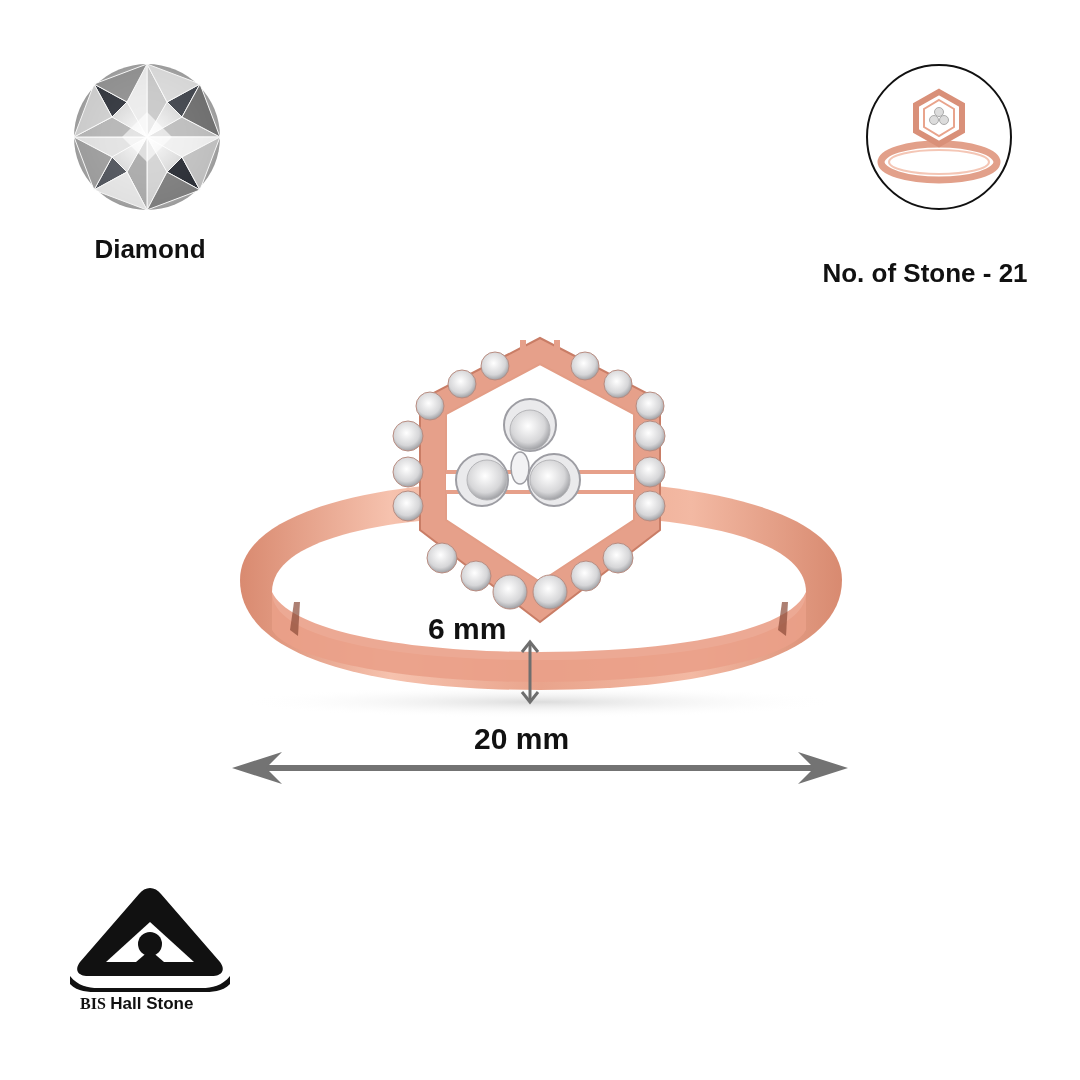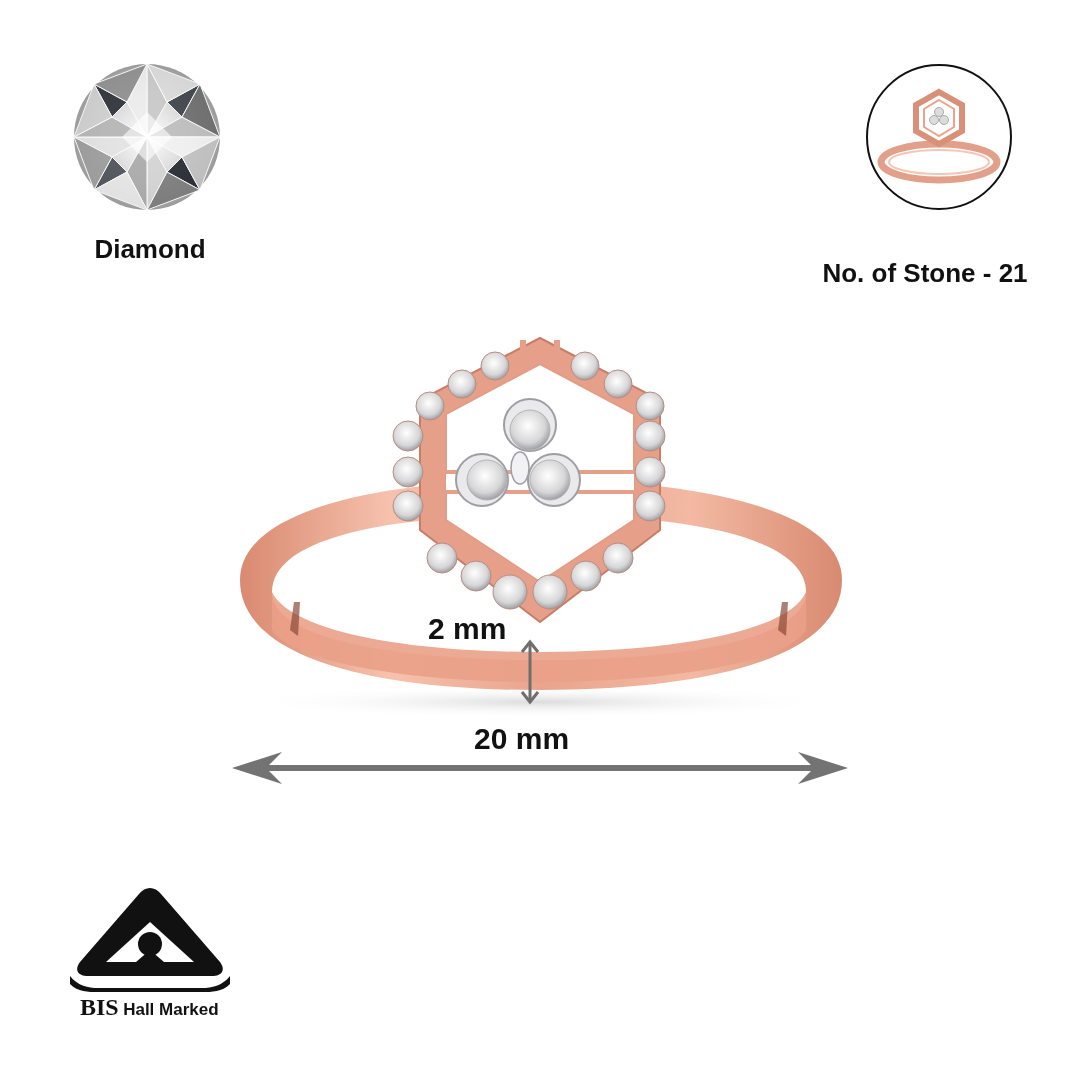--- a/index.html
+++ b/index.html
@@ -1,20 +1,20 @@
 <!DOCTYPE html>
 <html><head>
 <meta charset="utf-8">
 <style>
   html, body { margin:0; padding:0; background:#ffffff; }
   body { width:1080px; height:1080px; position:relative; overflow:hidden; font-family:"Liberation Sans", sans-serif; }
   .abs { position:absolute; }
   .label { font-weight:bold; color:#111; font-size:26px; text-align:center; white-space:nowrap; }
   .dim { font-weight:bold; color:#111; font-size:30px; white-space:nowrap; }
-  .bis-main { font-family:"Liberation Serif", serif; font-weight:bold; font-size:24px; color:#111; }
+  .bis-main { font-family:"Liberation Serif", serif; font-weight:bold; font-size:16px; color:#111; }
   .bis-sub { font-family:"Liberation Sans", sans-serif; font-weight:bold; font-size:17px; color:#111; }
 </style>
 </head>
 <body>
 
 <div class="abs" style="left:72px; top:62px; width:150px; height:150px;">
   <svg width="150" height="150" viewBox="0 0 150 150">
     <defs>
       <radialGradient id="dg" cx="50%" cy="50%" r="50%">
         <stop offset="0%" stop-color="#ffffff"></stop>
@@ -132,21 +132,21 @@
     </g>
     <g fill="url(#gem)" stroke="#b5b5b8" stroke-width="1">
       <circle cx="300" cy="100" r="20"></circle>
       <circle cx="257" cy="150" r="20"></circle>
       <circle cx="320" cy="150" r="20"></circle>
     </g>
     <ellipse cx="290" cy="138" rx="9" ry="16" fill="#f2f2f4" stroke="#9d9da3" stroke-width="1.5"></ellipse>
   </svg>
 </div>
 
-<div class="abs dim" style="left:428px; top:612px;">2 mm</div>
+<div class="abs dim" style="left:428px; top:612px;">6 mm</div>
 <svg class="abs" style="left:518px; top:638px;" width="24" height="68" viewBox="0 0 24 68">
   <line x1="12" y1="6" x2="12" y2="62" stroke="#6e6e6e" stroke-width="3"></line>
   <polyline points="4,14 12,4 20,14" fill="none" stroke="#6e6e6e" stroke-width="3"></polyline>
   <polyline points="4,54 12,64 20,54" fill="none" stroke="#6e6e6e" stroke-width="3"></polyline>
 </svg>
 
 <div class="abs dim" style="left:474px; top:722px;">20 mm</div>
 <svg class="abs" style="left:230px; top:750px;" width="620" height="36" viewBox="0 0 620 36">
   <rect x="30" y="15" width="560" height="6" fill="#737373"></rect>
   <path d="M2,18 L52,2 L36,18 L52,34 Z" fill="#737373"></path>
@@ -156,15 +156,15 @@
 <div class="abs" style="left:68px; top:884px; width:170px; height:140px;">
   <svg width="164" height="108" viewBox="0 0 164 108">
     <path d="M82,4 C86,4 90,6 93,10 L152,78 C158,86 154,92 144,92 L20,92 C10,92 6,86 12,78 L71,10 C74,6 78,4 82,4 Z" fill="#111"></path>
     <polygon points="82,38 126,78 38,78" fill="#ffffff"></polygon>
     <polygon points="82,66 96,78 68,78" fill="#111"></polygon>
     <circle cx="82" cy="60" r="12" fill="#111"></circle>
     <path d="M2,92 C10,102 20,104 30,104 L134,104 C144,104 154,102 162,92 L162,100 C154,108 144,108 134,108 L30,108 C20,108 10,108 2,100 Z" fill="#111"></path>
   </svg>
   <div style="position:absolute; left:12px; top:110px; white-space:nowrap;">
     <span class="bis-main">BIS</span>
-    <span class="bis-sub">Hall Marked</span>
+    <span class="bis-sub">Hall Stone</span>
   </div>
 </div>
 
 </body></html>

